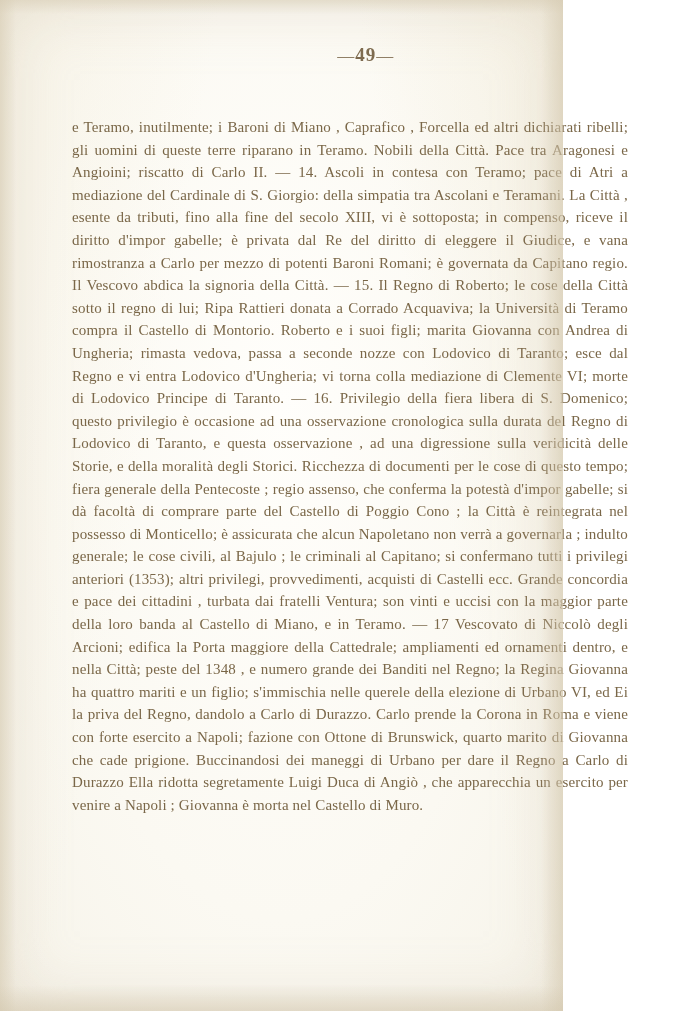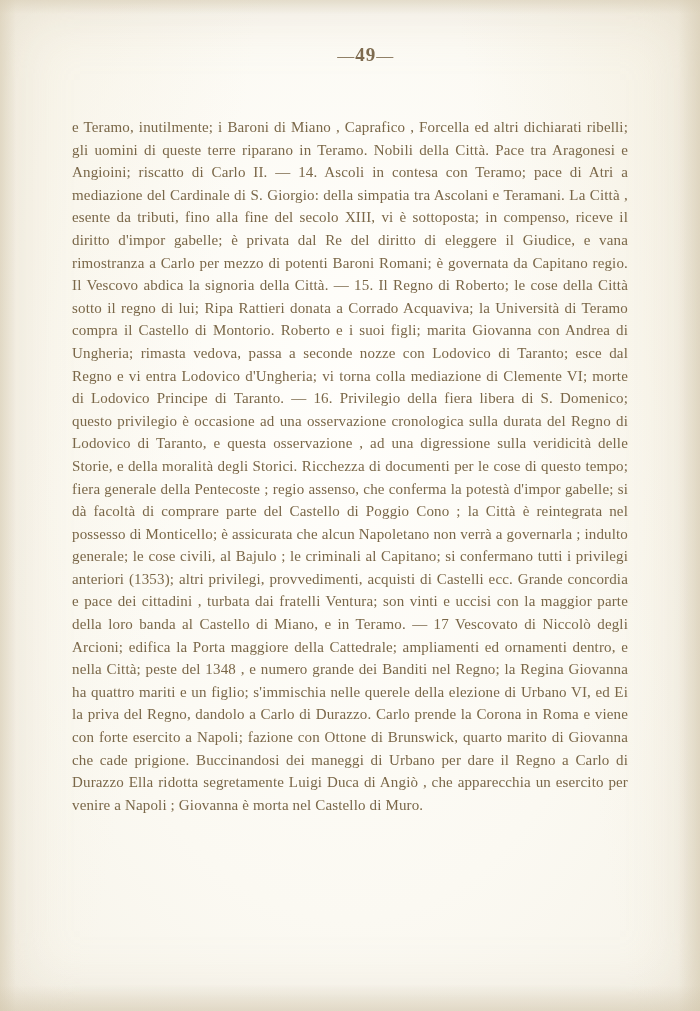--- a/index.html
+++ b/index.html
@@ -8,21 +8,21 @@
     background: #ffffff;
   }
   body {
     width: 700px;
     height: 1011px;
     overflow: hidden;
     font-family: "Liberation Serif", serif;
   }
   .page {
     position: relative;
-    width: 700px;
+    width: 563px;
     height: 1011px;
     background: #fdfcf7;
     background-image:
       radial-gradient(ellipse at 50% 40%, #fffefb 0%, #fbf9f2 60%, #f6f3e9 100%);
     font-family: Liberation Serif, serif;
   }
   .paper-tint {
     position: absolute;
     inset: 0;
     pointer-events: none;

